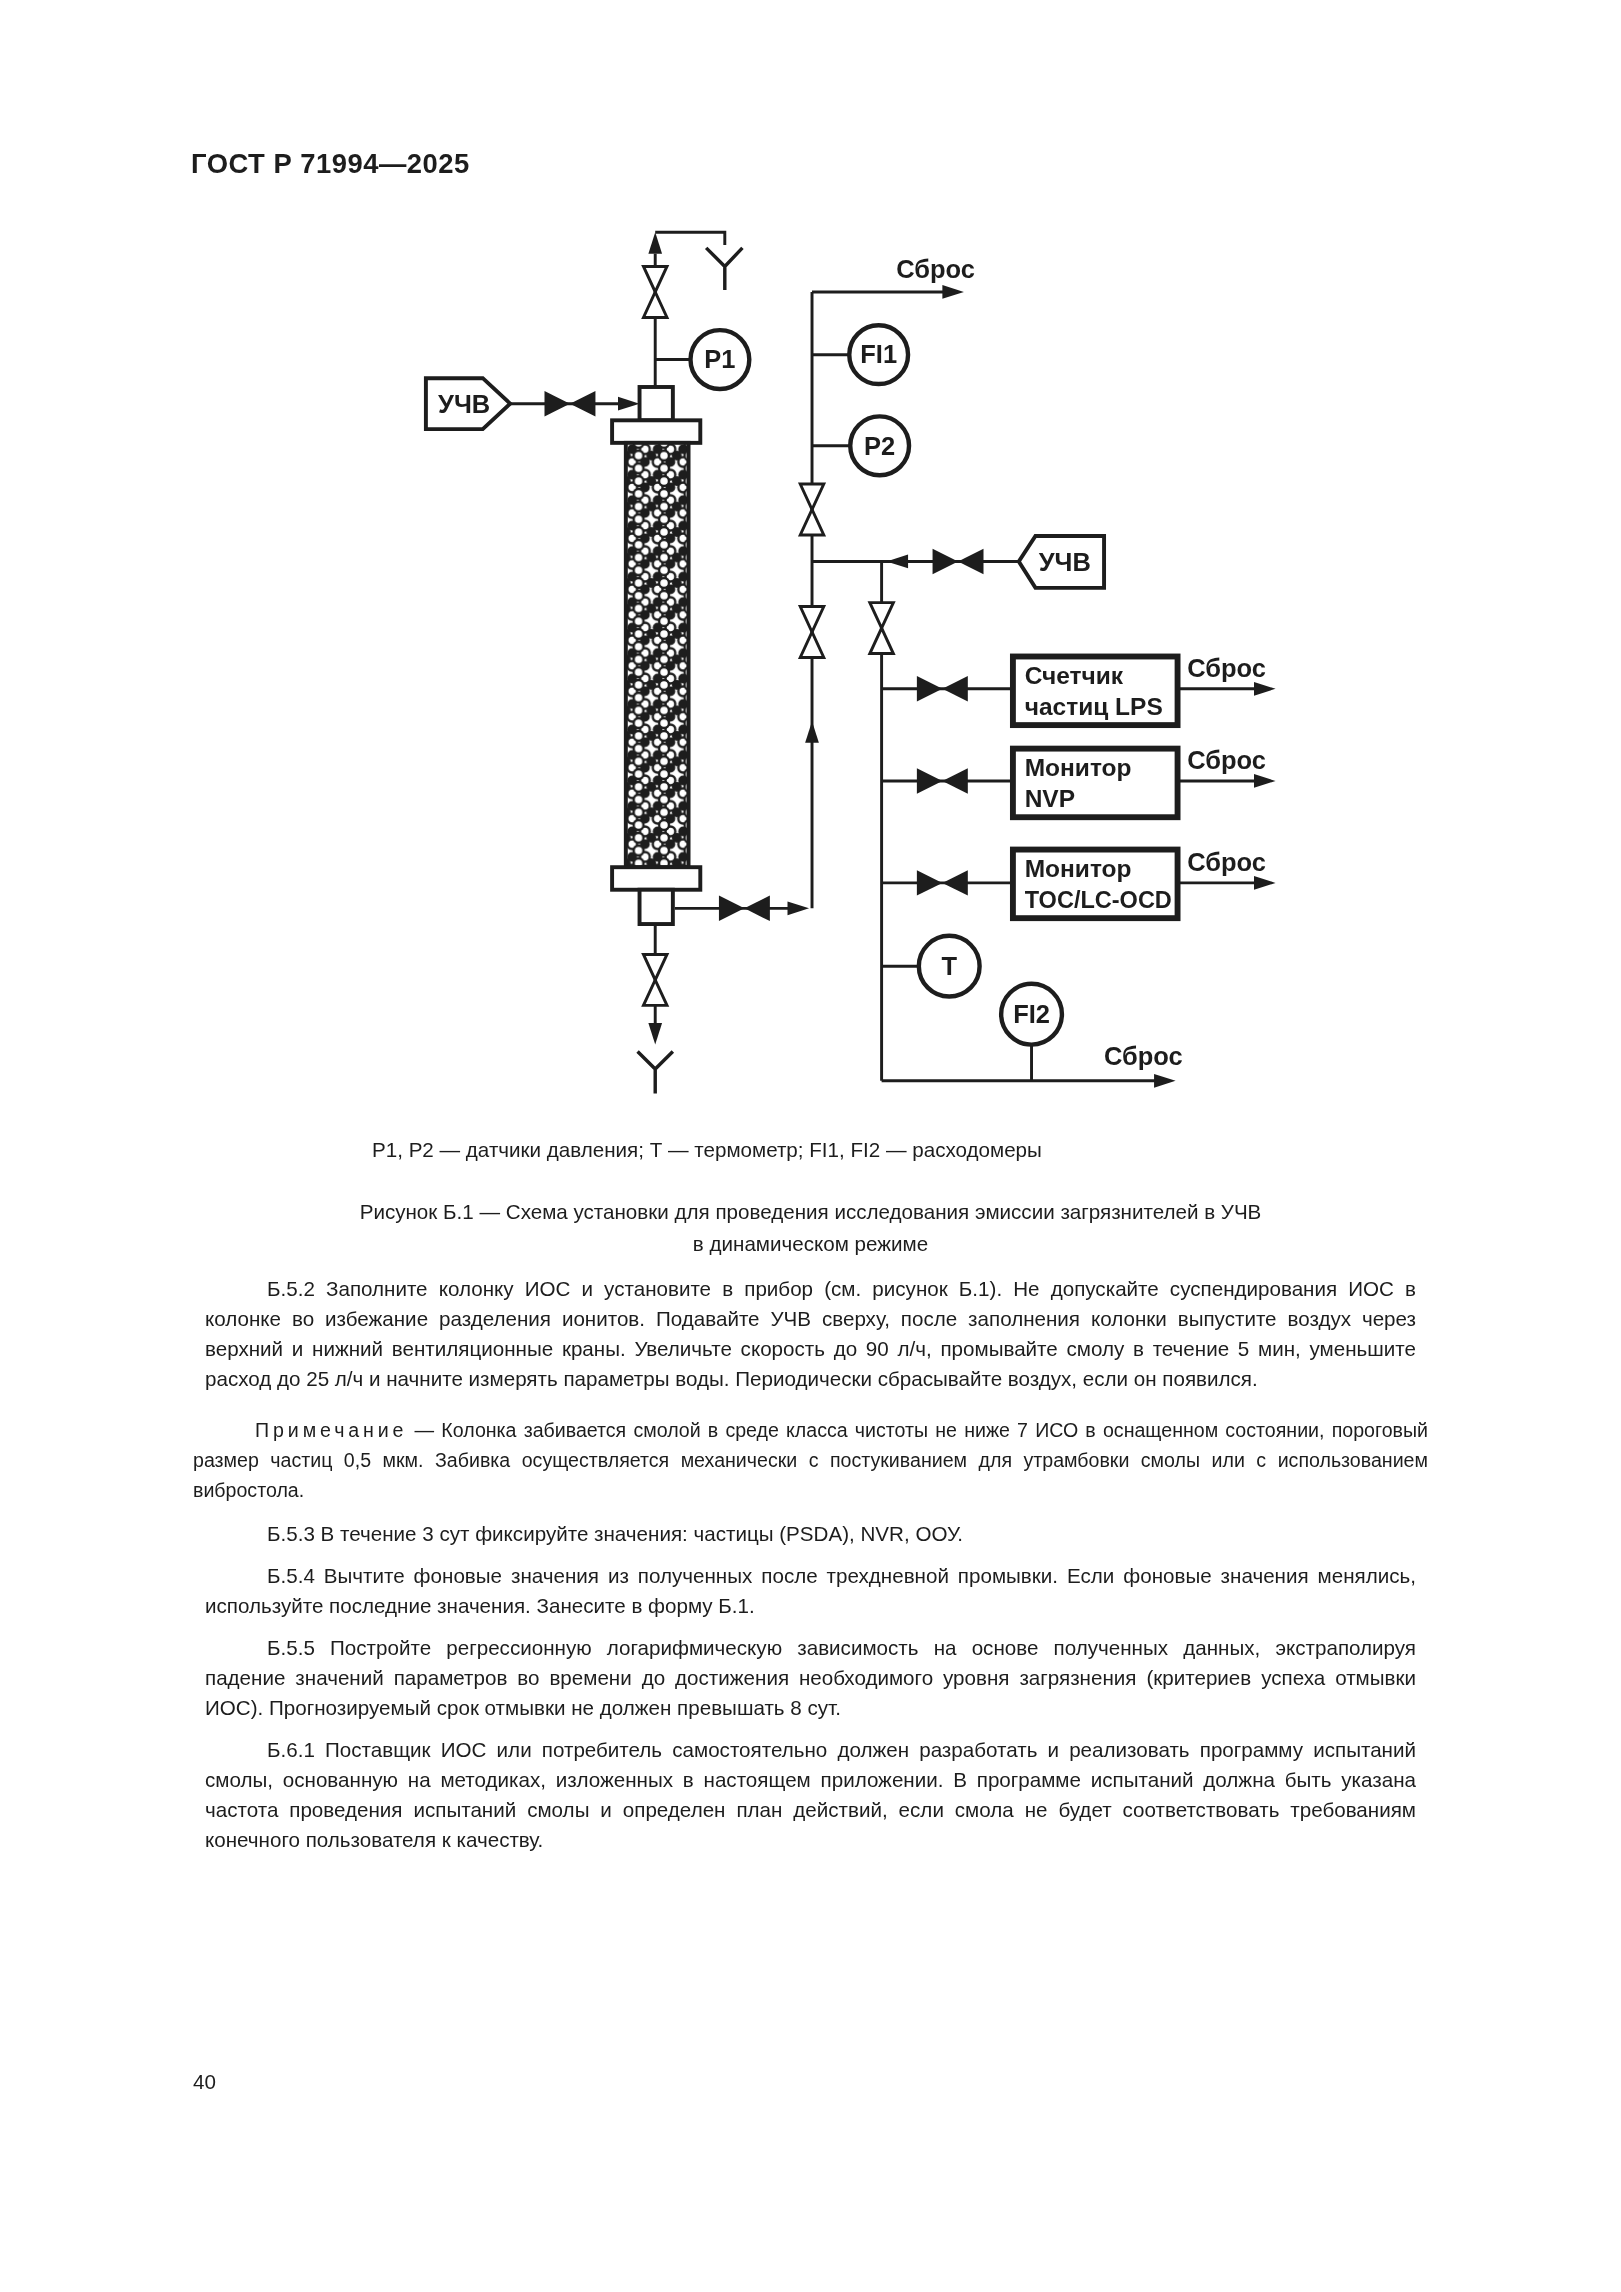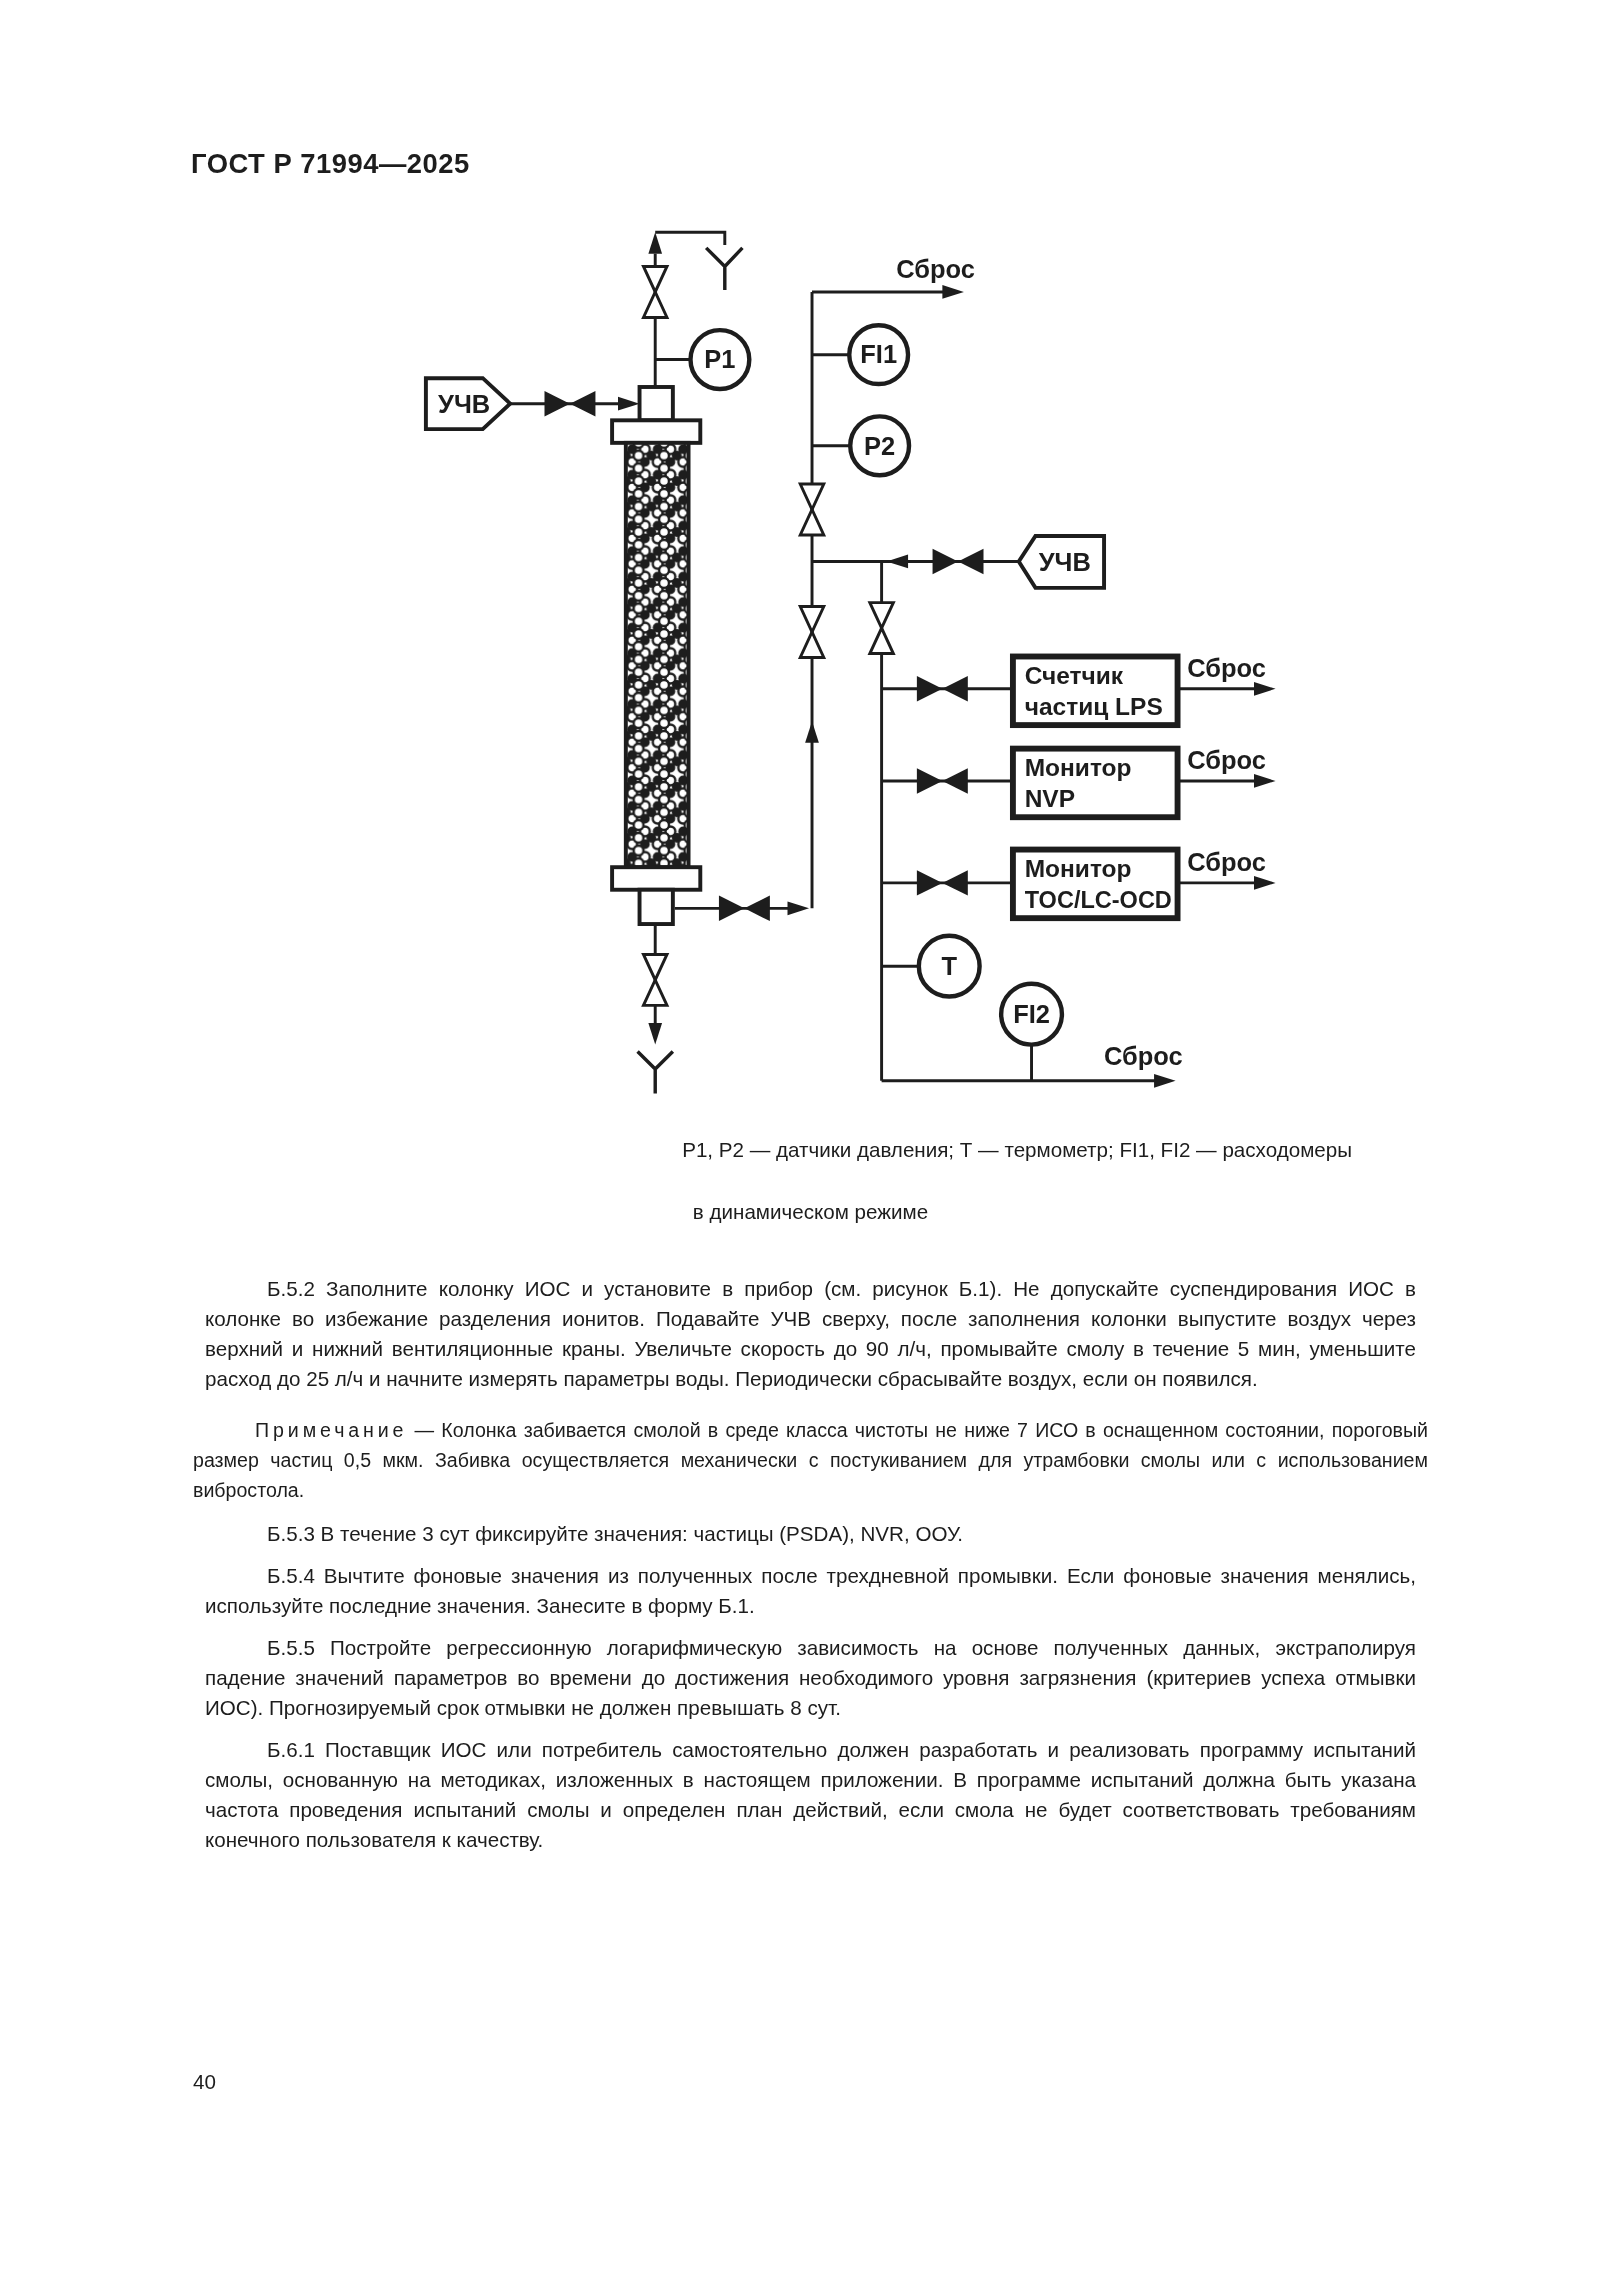--- a/index.html
+++ b/index.html
@@ -8,21 +8,21 @@
     font-family:"Liberation Sans",sans-serif;color:#1d1d1d;overflow:hidden;
     margin:0 auto;
   }
   .doc-header{
     position:absolute;left:191px;top:148px;
     font-size:27.4px;font-weight:bold;letter-spacing:0.5px;white-space:nowrap;text-align:right;
   }
   .diagram{position:absolute;left:372px;top:176px;width:980px;height:961px;}
   .fig-caption{
     position:absolute;left:372px;top:1137px;width:980px;
-    text-align:right;font-size:20.6px;line-height:25.5px;
+    text-align:left;font-size:20.6px;line-height:25.5px;
   }
   .fig-title{
     position:absolute;left:193px;top:1196px;width:1235px;
     text-align:center;font-size:20.6px;line-height:32px;
   }
   .body-text{
     position:absolute;left:193px;top:1262px;width:1235px;
     font-size:20.6px;line-height:30px;text-align:justify;
   }
   .body-text p{margin:12px;padding:0;text-indent:62px;}
@@ -198,20 +198,21 @@
       <text x="872" y="511" text-anchor="middle" class="lbl">Сброс</text>
       <text x="872" y="605" text-anchor="middle" class="lbl">Сброс</text>
       <text x="872" y="709" text-anchor="middle" class="lbl">Сброс</text>
       <text x="787" y="907" text-anchor="middle" class="lbl">Сброс</text>
     </g>
   </svg>
 
   <div class="fig-caption">P1, P2 — датчики давления; Т — термометр; FI1, FI2 — расходомеры</div>
 
   <div class="fig-title">
+    <div>Рисунок Б.1 — Схема установки для проведения исследования эмиссии загрязнителей в УЧВ</div>
     <div>в динамическом режиме</div>
   </div>
 
   <div class="body-text">
     <p class="para">Б.5.2 Заполните колонку ИОС и установите в прибор (см. рисунок Б.1). Не допускайте суспендирования ИОС в колонке во избежание разделения ионитов. Подавайте УЧВ сверху, после заполнения колонки выпустите воздух через верхний и нижний вентиляционные краны. Увеличьте скорость до 90 л/ч, промывайте смолу в течение 5 мин, уменьшите расход до 25 л/ч и начните измерять параметры воды. Периодически сбрасывайте воздух, если он появился.</p>
     <p class="note"><span class="note-label">Примечание</span><span> — Колонка забивается смолой в среде класса чистоты не ниже 7 ИСО в оснащенном состоянии, пороговый размер частиц 0,5 мкм. Забивка осуществляется механически с постукиванием для утрамбовки смолы или с использованием вибростола.</span></p>
     <p class="para">Б.5.3 В течение 3 сут фиксируйте значения: частицы (PSDA), NVR, ООУ.</p>
     <p class="para">Б.5.4 Вычтите фоновые значения из полученных после трехдневной промывки. Если фоновые значения менялись, используйте последние значения. Занесите в форму Б.1.</p>
     <p class="para">Б.5.5 Постройте регрессионную логарифмическую зависимость на основе полученных данных, экстраполируя падение значений параметров во времени до достижения необходимого уровня загрязнения (критериев успеха отмывки ИОС). Прогнозируемый срок отмывки не должен превышать 8 сут.</p>
     <p class="para">Б.6.1 Поставщик ИОС или потребитель самостоятельно должен разработать и реализовать программу испытаний смолы, основанную на методиках, изложенных в настоящем приложении. В программе испытаний должна быть указана частота проведения испытаний смолы и определен план действий, если смола не будет соответствовать требованиям конечного пользователя к качеству.</p>

